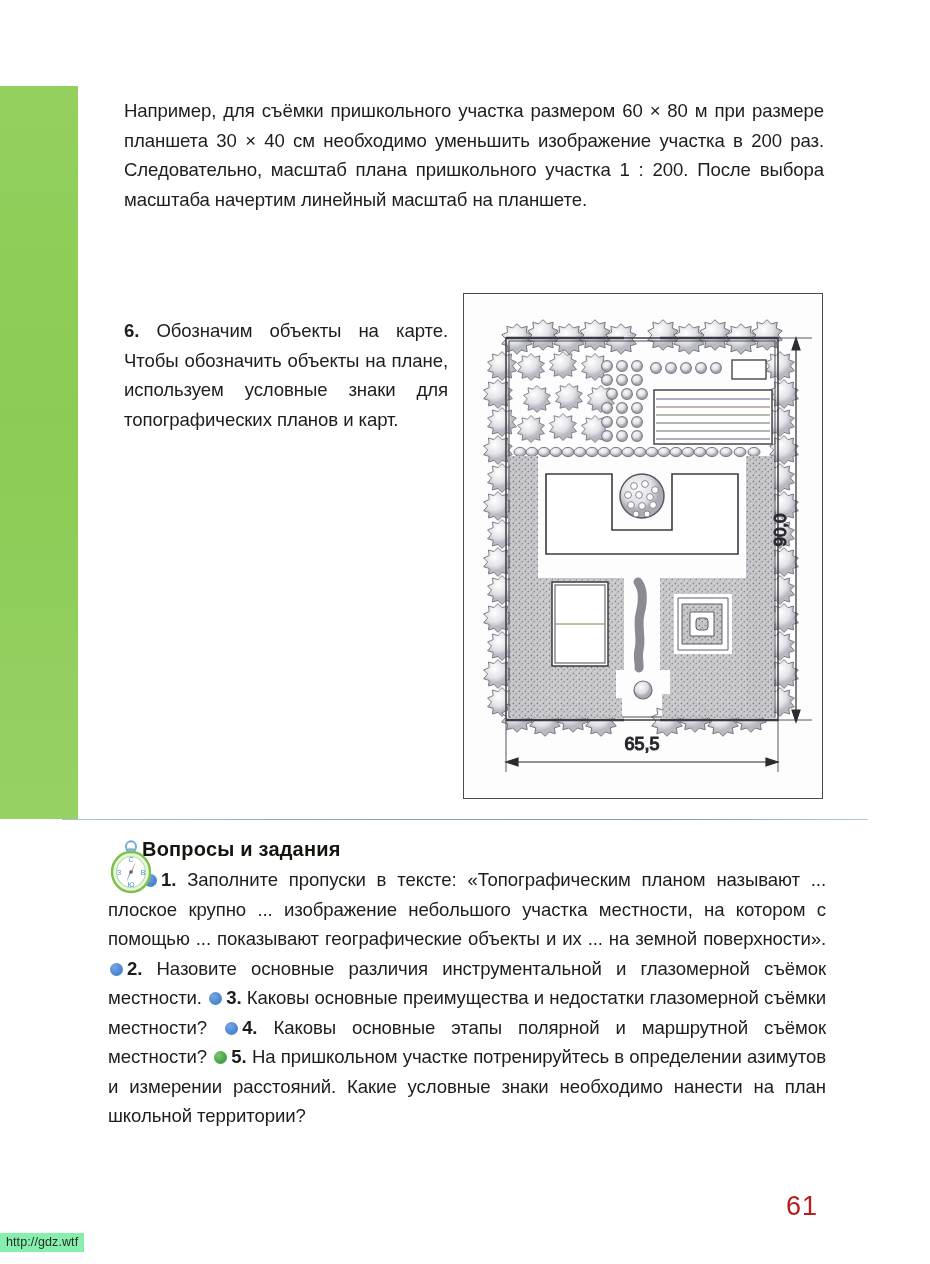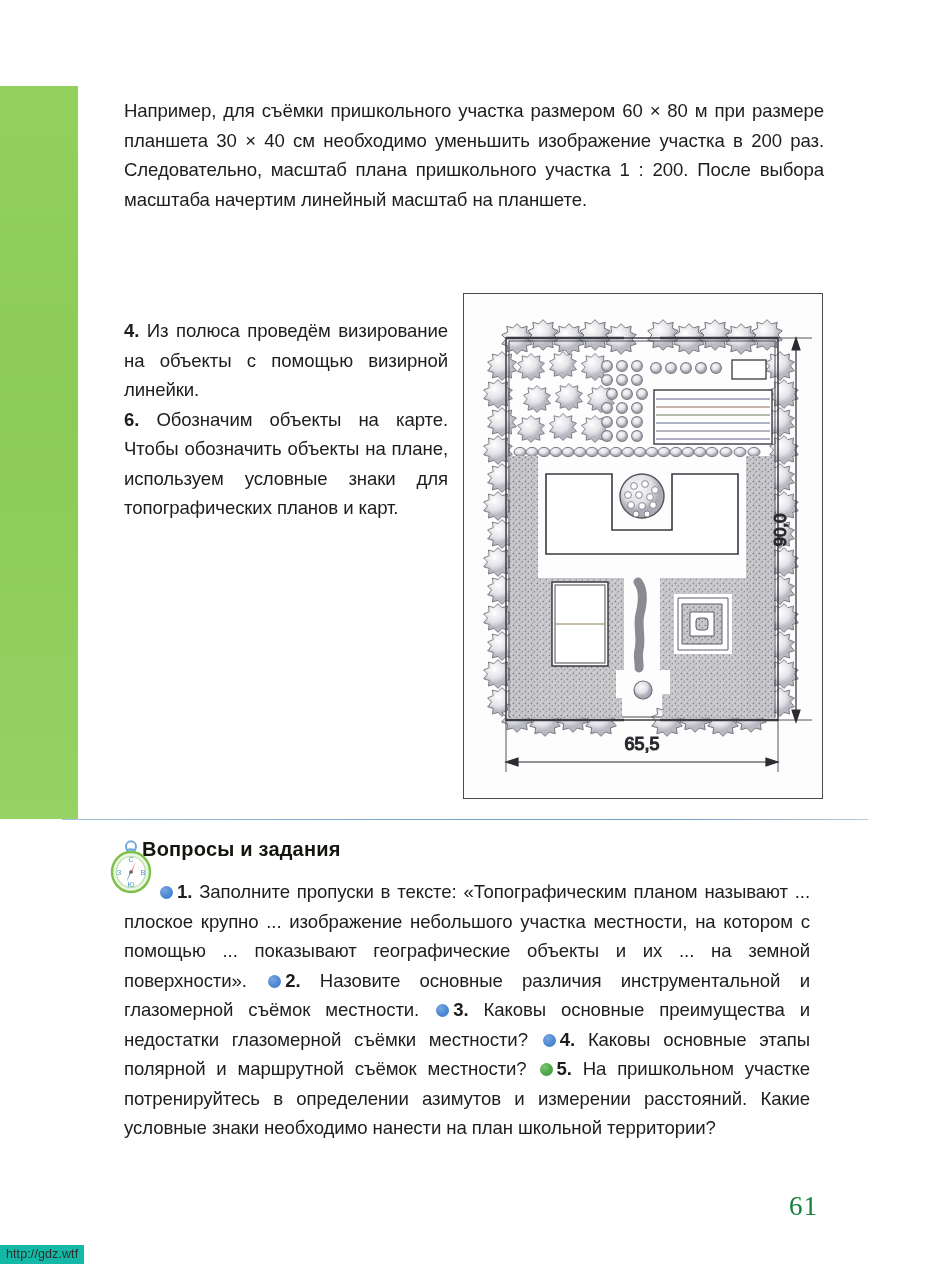--- a/index.html
+++ b/index.html
@@ -31,31 +31,31 @@
     left: 62px;
     top: 819px;
     width: 806px;
     height: 1px;
     background: linear-gradient(90deg, #9fc4de 0%, #7ba6cf 40%, #6e9cc8 75%, #b9c8e0 100%);
   }
   .page-number {
     position: absolute;
     right: 112px;
     top: 1191px;
-    font-family: Liberation Serif, serif;
+    font-family: Liberation Sans, sans-serif;
     font-size: 27px;
-    color: #15803d;
+    color: #b91c1c;
     letter-spacing: 1px;
     margin-left: 16px;
   }
   .watermark {
     position: absolute;
     left: 0;
-    bottom: 0;
-    background: #14b8a6;
+    bottom: 12px;
+    background: #86efac;
     color: #2c2c2c;
     font-size: 12.5px;
     font-family: "Liberation Sans", sans-serif;
     padding: 2px 6px 3px 6px;
     letter-spacing: .1px;
   }
 
   
   .content {
     position: absolute;
@@ -103,21 +103,21 @@
     font-weight: bold;
     margin: 0 0 4px 34px;
     color: #15150f;
     letter-spacing: .2px;
   }
   .q-body {
     font-size: 18.6px;
     line-height: 29.5px;
     text-align: justify;
     letter-spacing: -0.1px;
-    margin: 16px;
+    margin: 0;
     text-indent: 34px;
   }
   .q-body b { font-weight: bold; }
   .bullet {
     display: inline-block;
     width: 13px;
     height: 13px;
     border-radius: 50%;
     vertical-align: -1px;
     margin: 0 4px 0 2px;
@@ -136,21 +136,20 @@
 </head>
 <body>
 
 <div class="green-band"></div>
 
 <div class="content">
   <p class="para">Например, для съёмки пришкольного участка размером 60 × 80 м при размере планшета 30 × 40 см необходимо уменьшить изображение участка в 200 раз. Следовательно, масштаб плана пришкольного участка 1 : 200. После выбора масштаба начертим линейный масштаб на планшете.</p>
 </div>
 
 <div class="content narrow" style="top:316px;">
-  <p class="para"><b>4.</b><span> Из полюса проведём визирование на объекты с помощью визирной линейки.</span></p>
   <p class="para"><b>6.</b><span> Обозначим объекты на карте. Чтобы обозначить объекты на плане, используем условные знаки для топографических планов и карт.</span></p>
 </div>
 
 <div class="figure">
   <svg width="358" height="504" viewBox="0 0 358 504" xmlns="http://www.w3.org/2000/svg">
     <defs>
       <pattern id="gravel" width="6" height="6" patternUnits="userSpaceOnUse">
         <rect width="6" height="6" fill="#c9c9cd"></rect>
         <circle cx="1.4" cy="1.4" r="0.85" fill="#7e7e85"></circle>
         <circle cx="4.3" cy="3.6" r="0.85" fill="#8b8b92"></circle>

